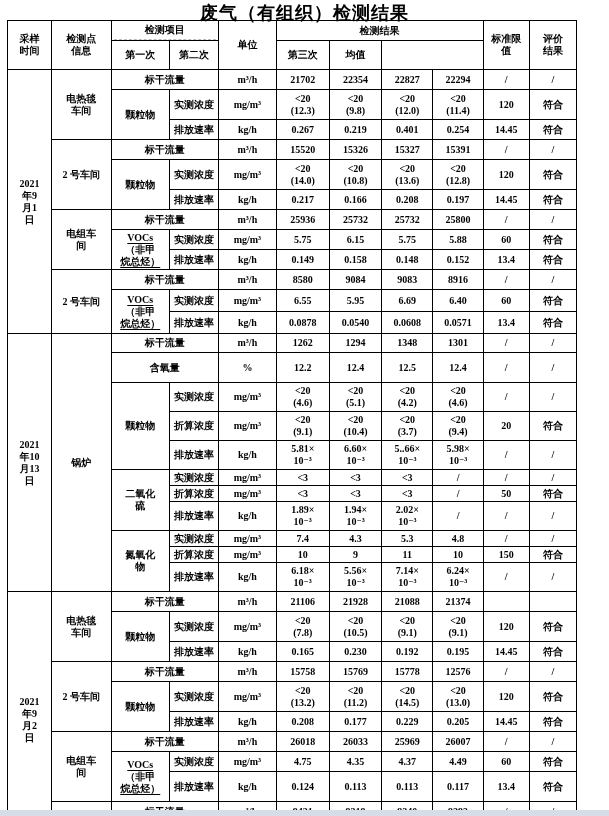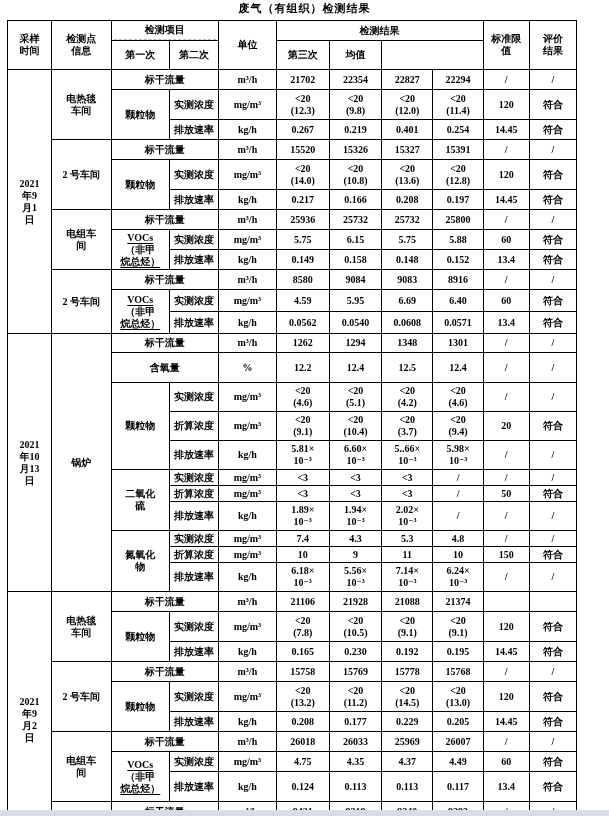--- a/index.html
+++ b/index.html
@@ -1,19 +1,19 @@
 <!DOCTYPE html>
 <html><head>
 <meta charset="utf-8">
 <style>
   html,body{margin:0;padding:0;background:#fff;}
   .page{position:relative;width:609px;height:816px;background:#fff;overflow:hidden;
         font-family:"Liberation Serif","DejaVu Serif",serif;color:#000;}
   .title{position:absolute;top:1px;left:0;width:100%;text-align:center;
-         font-weight:bold;font-size:11px;letter-spacing:1px;}
+         font-weight:bold;font-size:18px;letter-spacing:1px;}
   table.res{position:absolute;top:20px;left:7px;width:570px;border-collapse:collapse;
             table-layout:fixed;}
   table.res th,table.res td{border:1px solid #000;text-align:center;vertical-align:middle;
             font-weight:bold;font-size:10px;line-height:1.18;padding:0 1px;overflow:hidden;}
   table.res td div,table.res th div{line-height:1.2;}
   .dash-cell{vertical-align:top;}
   .dash-cell .txt{height:17px;display:flex;align-items:center;justify-content:center;}
   .dash-cell .dline{border-top:1px dashed #b9b9b9;margin:1px 1px 0 1px;height:0;}
   .wavy{text-decoration-line:underline;text-decoration-style:wavy;
         text-decoration-color:#e00000;text-decoration-thickness:1px;text-underline-offset:2px;text-decoration:underline;}
@@ -219,31 +219,31 @@
           <td>/</td>
         </tr>
         <tr style="height: 22px;">
           <td rowspan="2">
             <div class="wavy">VOCs</div>
             <div>（非甲</div>
             <div class="wavy">烷总烃）</div>
           </td>
           <td>实测浓度</td>
           <td>mg/m³</td>
-          <td>4.59</td>
+          <td>6.55</td>
           <td>5.95</td>
           <td>6.69</td>
           <td>6.40</td>
           <td>60</td>
           <td>符合</td>
         </tr>
         <tr style="height: 22px;">
           <td>排放速率</td>
           <td>kg/h</td>
-          <td>0.0562</td>
+          <td>0.0878</td>
           <td>0.0540</td>
           <td>0.0608</td>
           <td>0.0571</td>
           <td>13.4</td>
           <td>符合</td>
         </tr>
         <tr style="height: 19px;">
           <td rowspan="11">
             <div>2021</div>
             <div>年10</div>
@@ -479,21 +479,21 @@
           <td>14.45</td>
           <td>符合</td>
         </tr>
         <tr style="height: 20px;">
           <td rowspan="3">2 号车间</td>
           <td colspan="2">标干流量</td>
           <td>m³/h</td>
           <td>15758</td>
           <td>15769</td>
           <td>15778</td>
-          <td>15768</td>
+          <td>12576</td>
           <td>/</td>
           <td>/</td>
         </tr>
         <tr style="height: 30px;">
           <td rowspan="2">颗粒物</td>
           <td>实测浓度</td>
           <td>mg/m³</td>
           <td>
             <div>&lt;20</div>
             <div>(13.2)</div>

